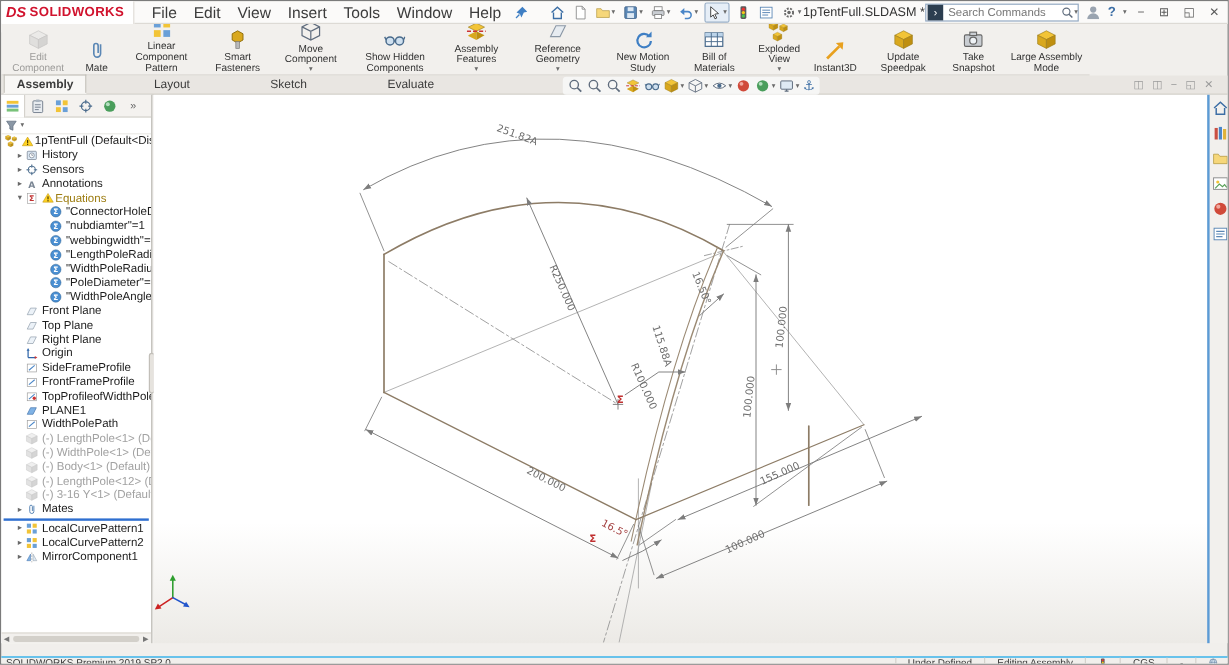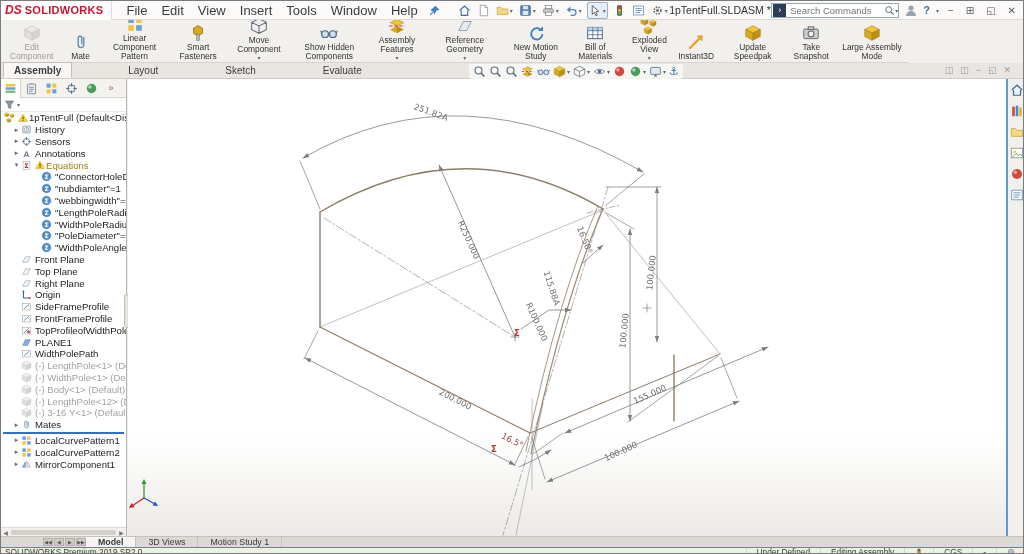--- a/index.html
+++ b/index.html
@@ -944,31 +944,20 @@
         </svg>
       <svg class="tpic">
           <use href="#ball"></use>
         </svg>
       <svg class="tpic">
           <use href="#listI"></use>
         </svg>
     </div>
   </div>
 
-  <div class="docbar">
-    <div class="dnav">
-      <span>◀◀</span>
-      <span>◀</span>
-      <span>▶</span>
-      <span>▶▶</span>
-    </div>
-    <span class="dtab active">Model</span>
-    <span class="dtab">3D Views</span>
-    <span class="dtab">Motion Study 1</span>
-  </div>
 
   <div class="statusbar">
     <span class="sleft">SOLIDWORKS Premium 2019 SP2.0</span>
     <div class="sright">
       <span class="scell">Under Defined</span>
       <span class="scell">Editing Assembly</span>
       <span class="scell">
           <svg class="sic">
             <use href="#traffic"></use>
           </svg>

